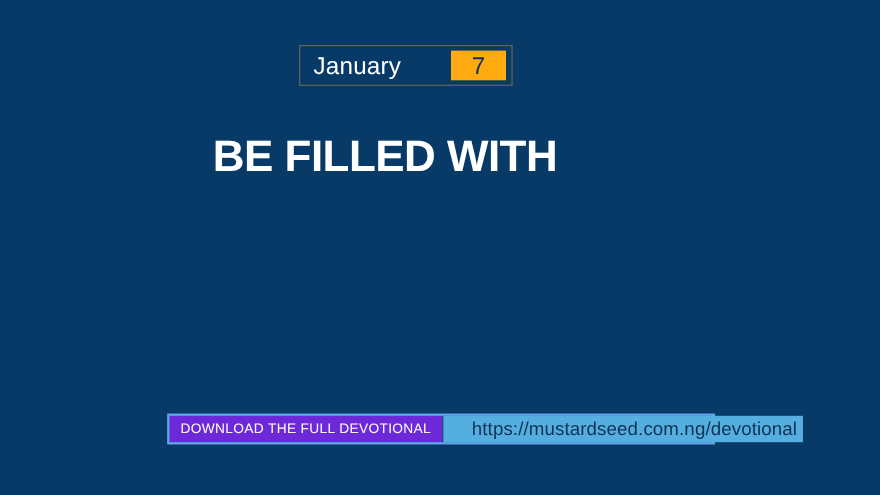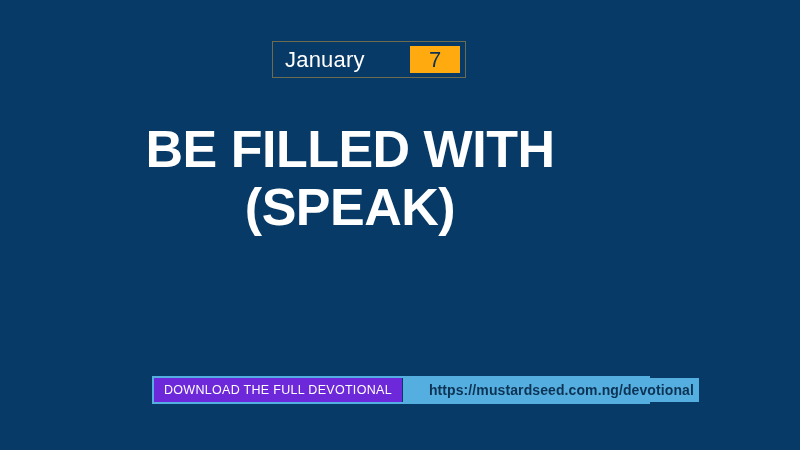--- a/index.html
+++ b/index.html
@@ -62,21 +62,21 @@
   }
 
   
   #headline {
     position: absolute;
     left: 0;
     top: 120px;
     width: 700px;
     text-align: center;
     color: #ffffff;
-    font-size: 52px;
+    font-size: 40px;
     font-weight: 700;
     line-height: 1.12;
     letter-spacing: -0.5px;
     text-transform: uppercase;
   }
   #headline .hl-line {
     display: block;
     white-space: nowrap;
   }
 
@@ -106,43 +106,42 @@
   }
   #cta-url-chip {
     margin-left: auto;
     background: #55aee0;
     display: flex;
     align-items: center;
     padding: 0 5px;
     border-left: 1px solid #0a3b68;
   }
   #cta-url {
-    font-size: 14px;
-    font-weight: 700;
+    font-size: 17px;
+    font-weight: 400;
     color: #0d3354;
     letter-spacing: 0.1px;
     white-space: nowrap;
     padding-left: 21px;
   }
 </style>
 </head>
 <body>
 
 <div id="slide">
 
   <div id="date-badge">
     <span id="month-label">January</span>
     <span id="day-box">
       <span id="day-number">7</span>
     </span>
   </div>
 
   <div id="headline">
     <span class="hl-line">BE FILLED WITH</span>
-    <span class="hl-line">(SPEAK)</span>
   </div>
 
   <div id="cta-bar">
     <span id="cta-label">DOWNLOAD THE FULL DEVOTIONAL</span>
     <span id="cta-url-chip">
       <span id="cta-url">https://mustardseed.com.ng/devotional</span>
     </span>
   </div>
 
 </div>

